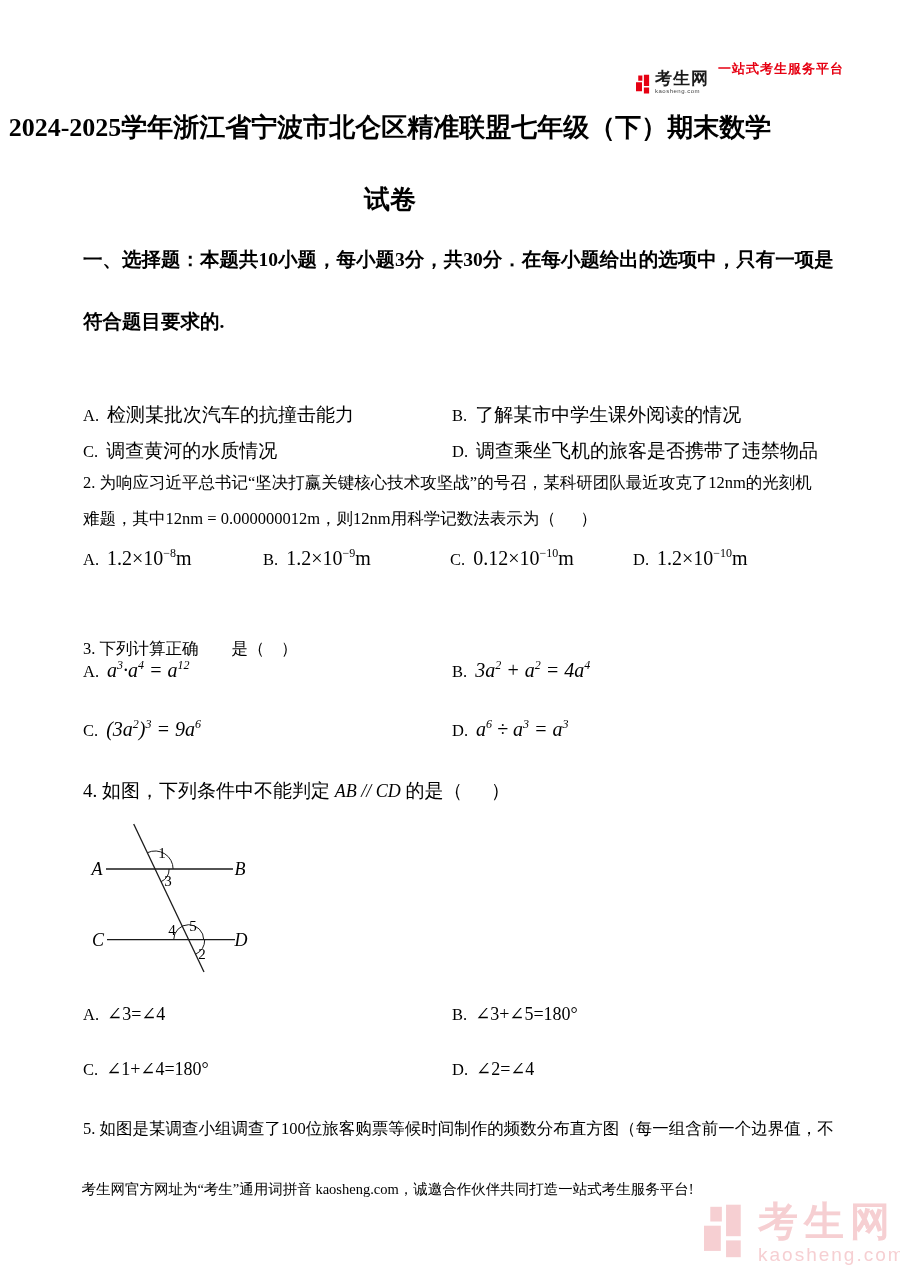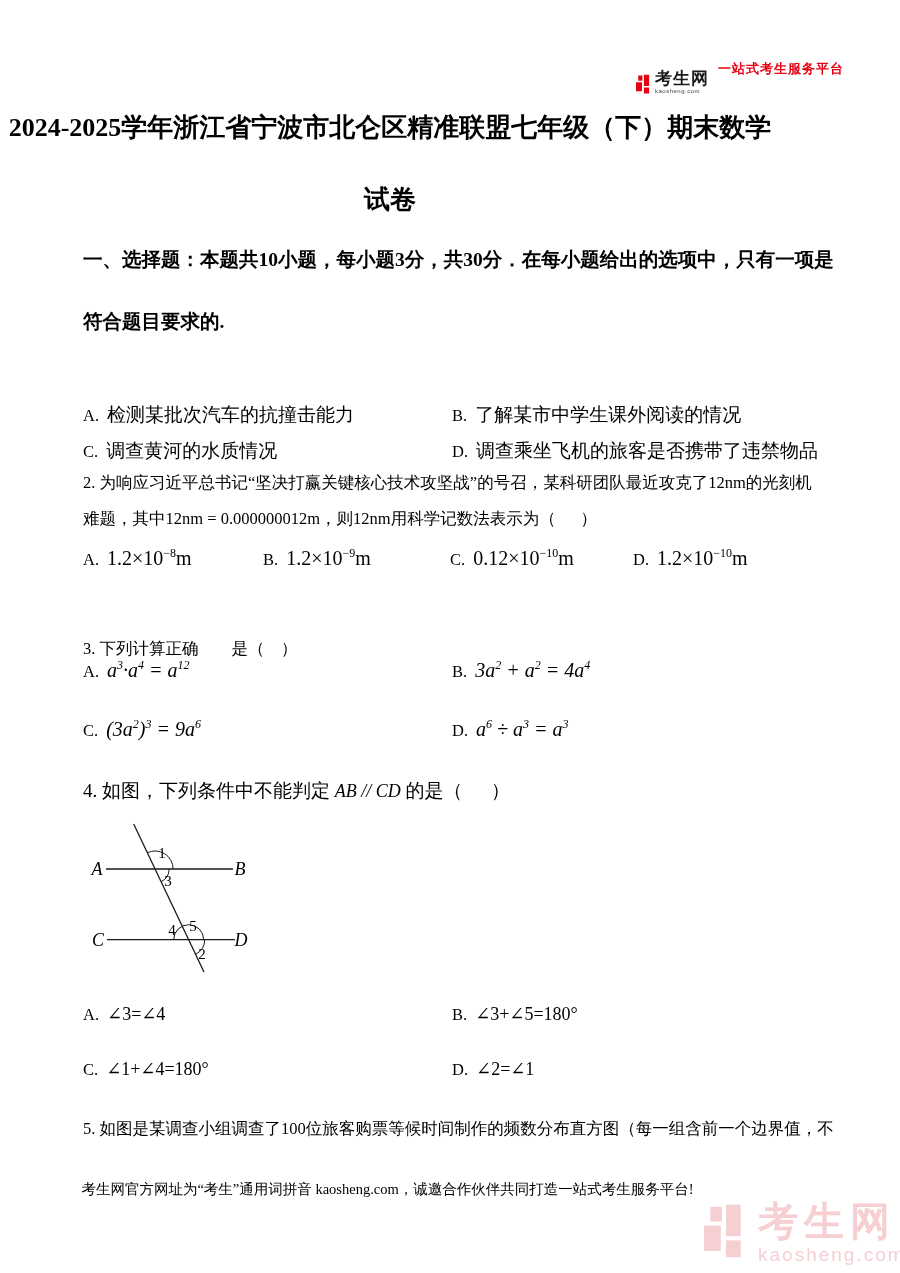--- a/index.html
+++ b/index.html
@@ -155,21 +155,21 @@
   <div class="abs opt" style="left:452px; top:1003px;">
     <span class="opt-label">B.</span>
     <span class="math math-small">∠3+∠5=180°</span>
   </div>
   <div class="abs opt" style="left:83px; top:1058px;">
     <span class="opt-label">C.</span>
     <span class="math math-small">∠1+∠4=180°</span>
   </div>
   <div class="abs opt" style="left:452px; top:1058px;">
     <span class="opt-label">D.</span>
-    <span class="math math-small">∠2=∠1</span>
+    <span class="math math-small">∠2=∠4</span>
   </div>
 
   <div class="abs body-text" style="left:83px; top:1119px;">5. 如图是某调查小组调查了100位旅客购票等候时间制作的频数分布直方图（每一组含前一个边界值，不</div>
 
   <div class="footer">考生网官方网址为“考生”通用词拼音 kaosheng.com，诚邀合作伙伴共同打造一站式考生服务平台!</div>
 
   <div class="wm">
     <svg class="wm-mark" viewBox="0 0 20 26">
       <rect x="3" y="1" width="5.5" height="7" fill="#f6cfd2"></rect>
       <rect x="0" y="10" width="8" height="12" fill="#f6cfd2"></rect>

